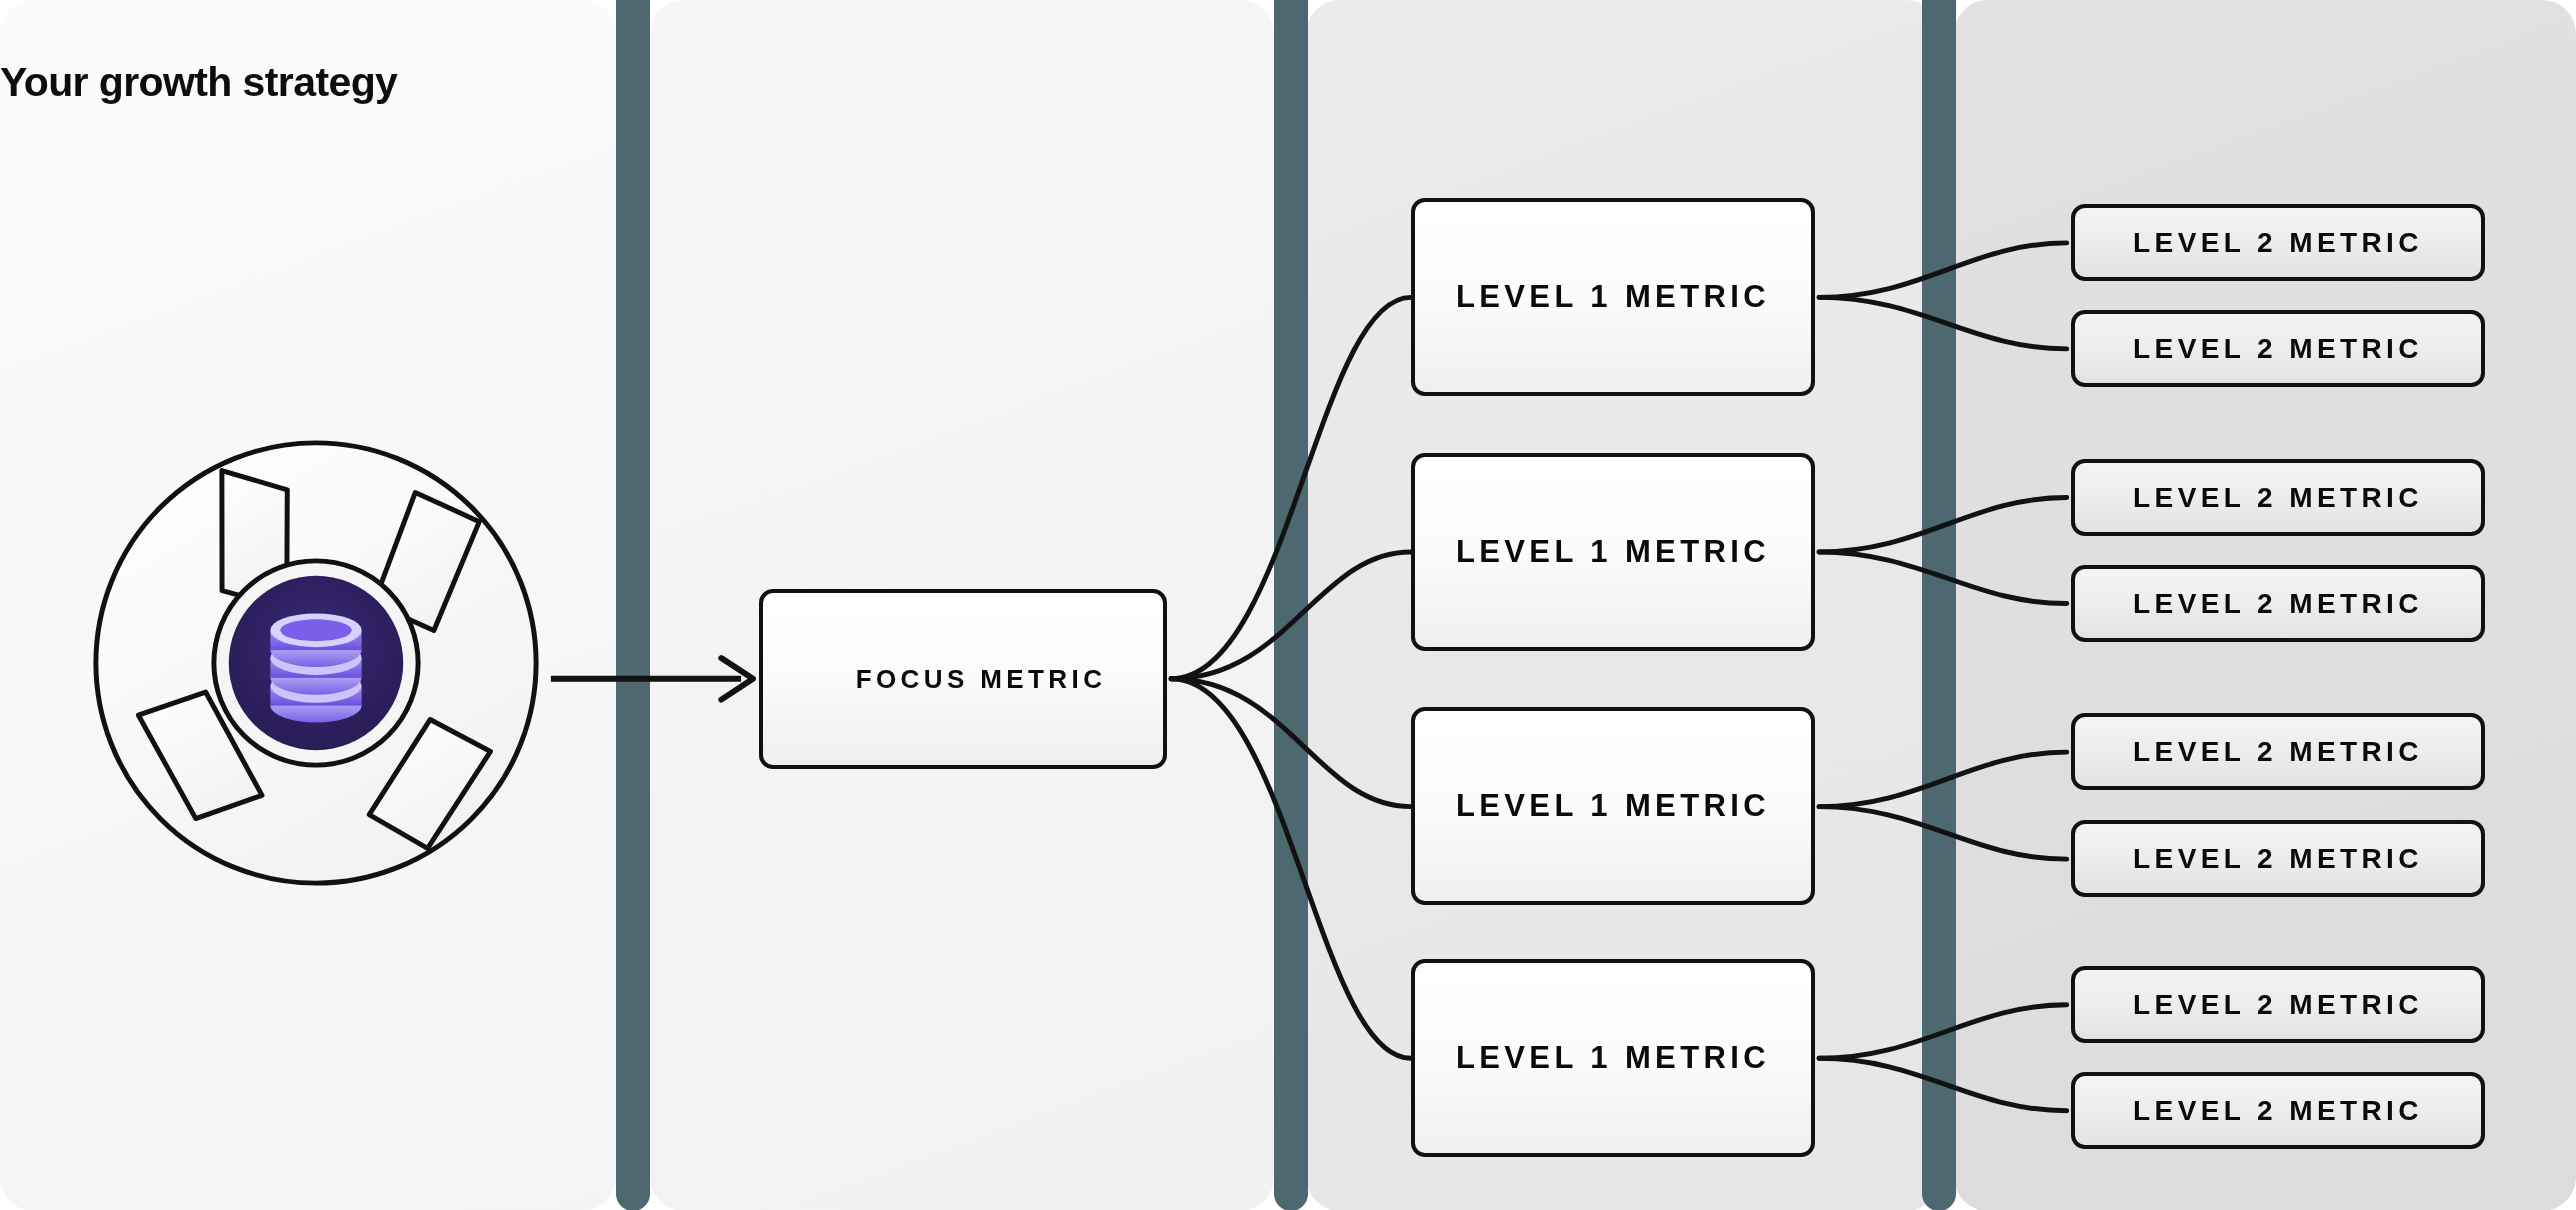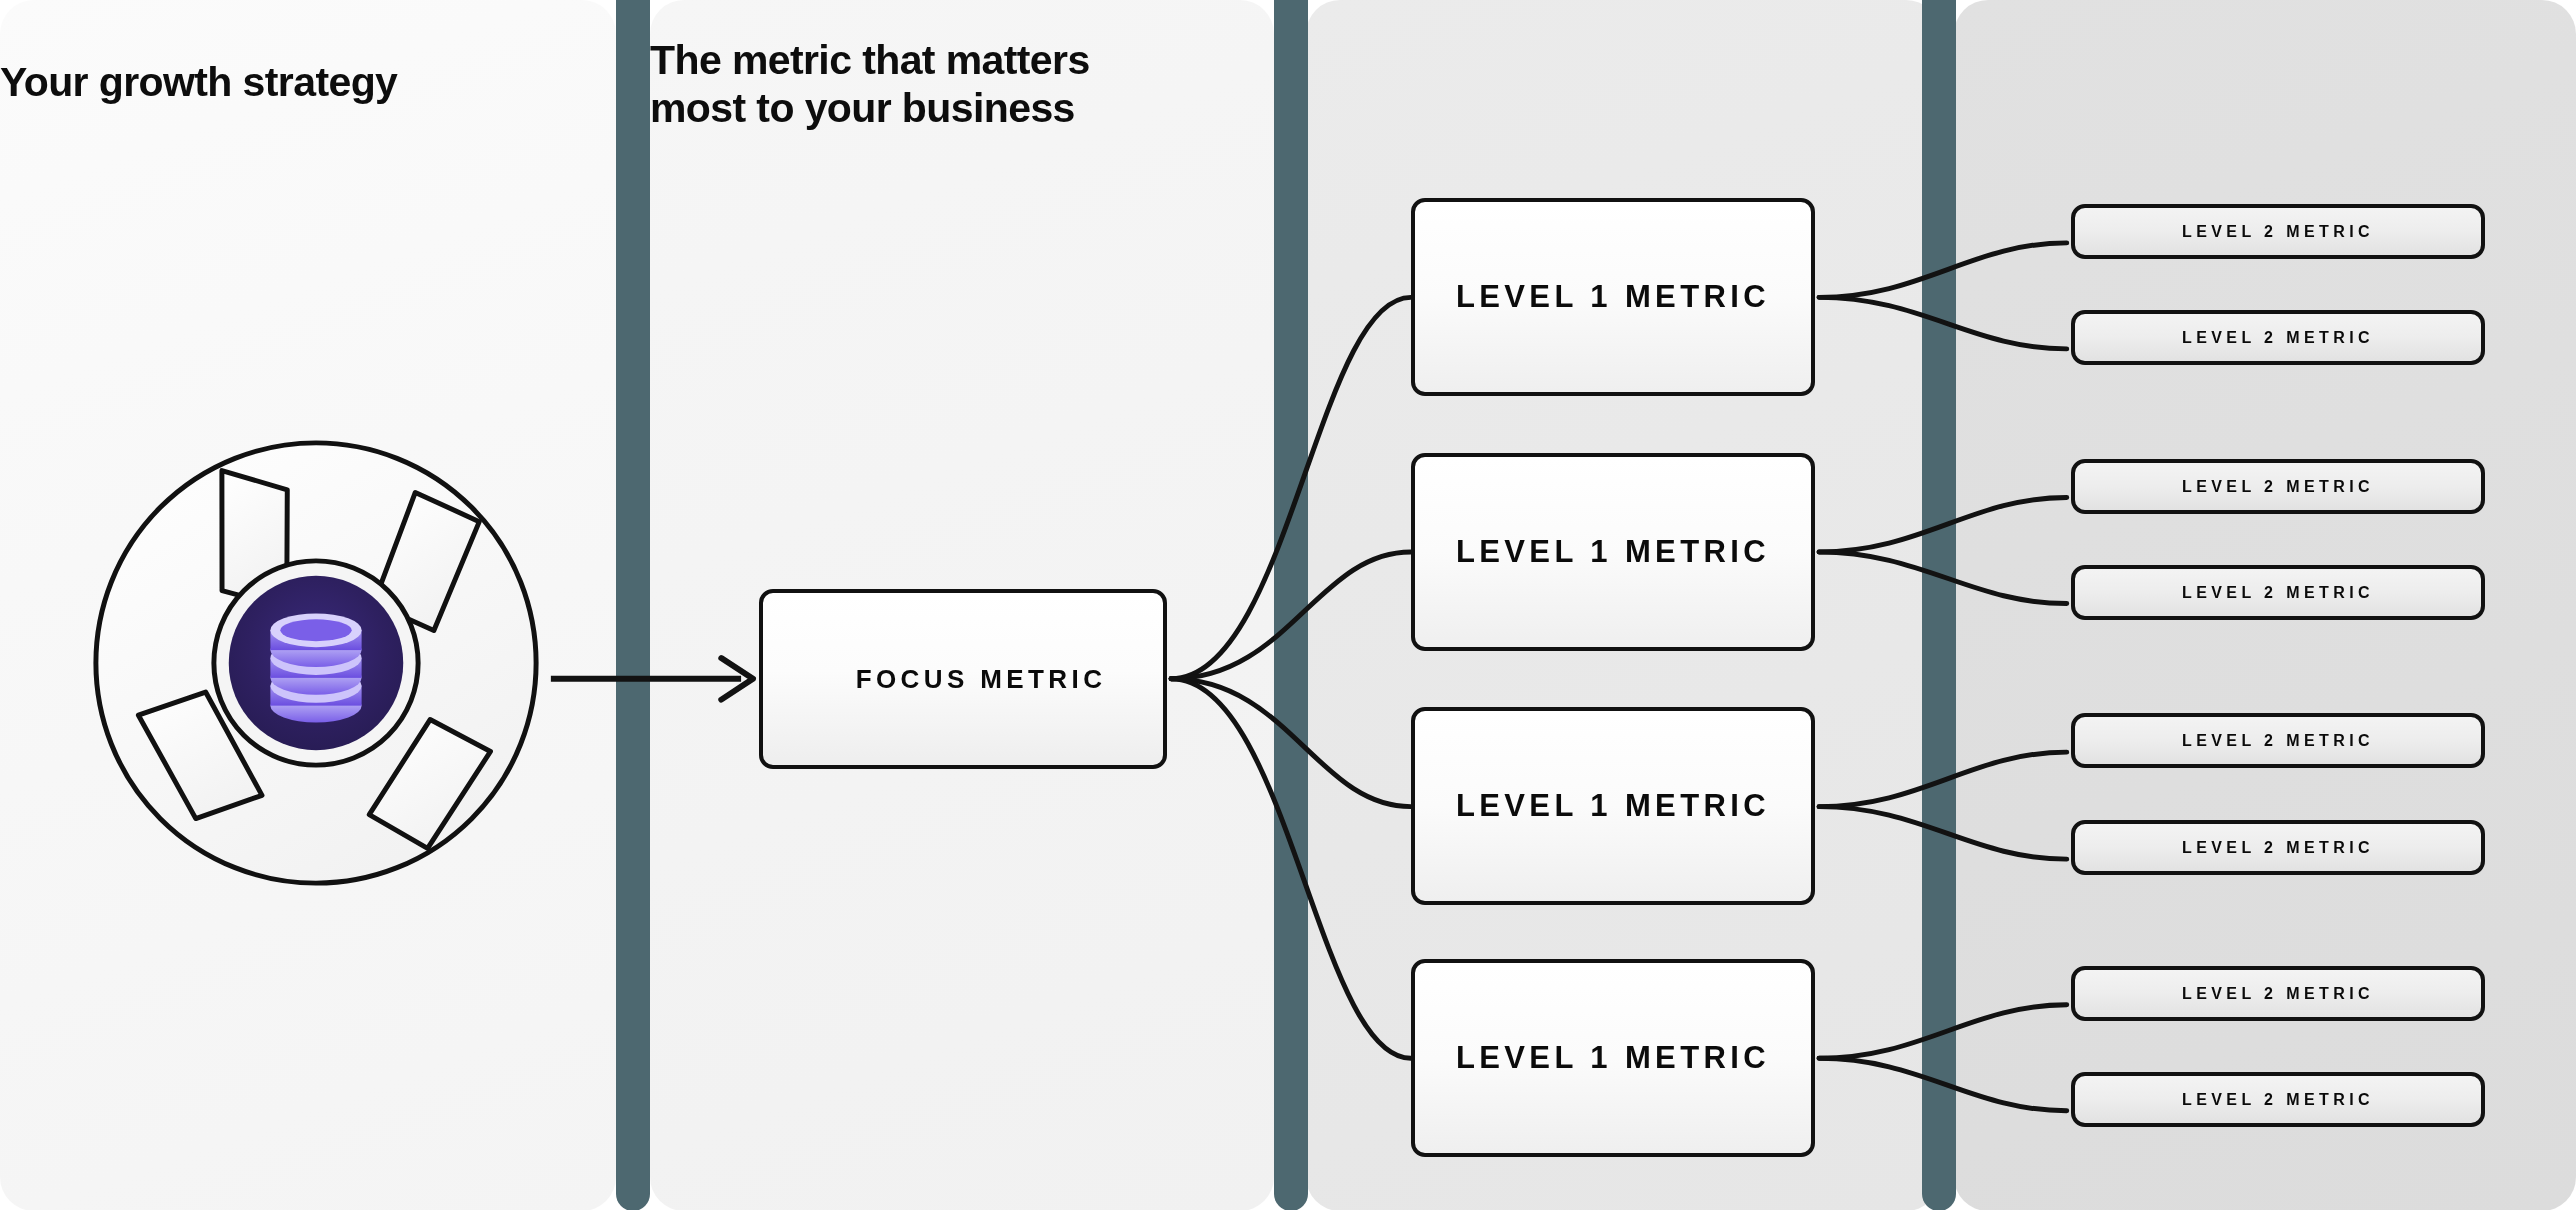--- a/index.html
+++ b/index.html
@@ -123,41 +123,40 @@
   .node-l1 {
     left: 1411px;
     width: 404px;
     height: 198px;
     font-size: 31px;
     background: linear-gradient(180deg, #ffffff 0%, #fbfbfb 50%, #efefef 100%);
   }
   .node-l2 {
     left: 2071px;
     width: 414px;
-    height: 55px;
-    font-size: 16px;
+    height: 77px;
+    font-size: 28px;
     background: linear-gradient(180deg, #f3f3f3 0%, #ededed 50%, #e2e2e2 100%);
   }
 </style>
 </head>
 <body>
 
 <div id="stage">
 
   <div class="panel panel-1"></div>
   <div class="panel panel-2"></div>
   <div class="panel panel-3"></div>
   <div class="panel panel-4"></div>
 
   <div class="divider div-1"></div>
   <div class="divider div-2"></div>
   <div class="divider div-3"></div>
 
   <div class="col-head head-1">Your growth strategy</div>
-  <div class="col-head head-2">The metric that matters<br>most to your business</div>
 
   <div class="logo-wrap">
     <svg width="466" height="466" viewBox="0 0 470 470" xmlns="http://www.w3.org/2000/svg">
       <defs>
         <linearGradient id="bladeGrad" x1="0" y1="0" x2="0.6" y2="1">
           <stop offset="0%" stop-color="#ffffff"></stop>
           <stop offset="100%" stop-color="#f2f2f2"></stop>
         </linearGradient>
         <radialGradient id="coreGrad" cx="0.5" cy="0.42" r="0.72">
           <stop offset="0%" stop-color="#3a2a7d"></stop>

